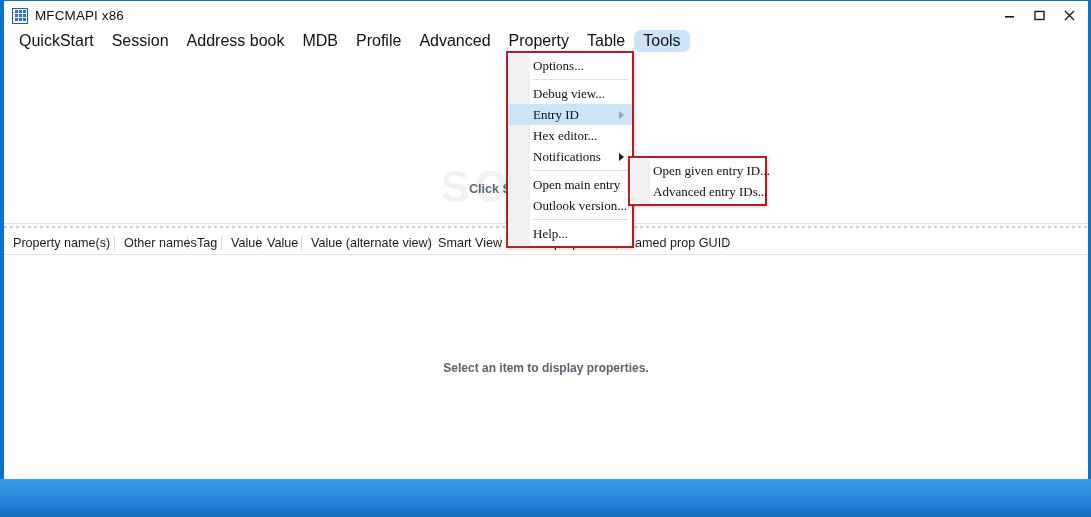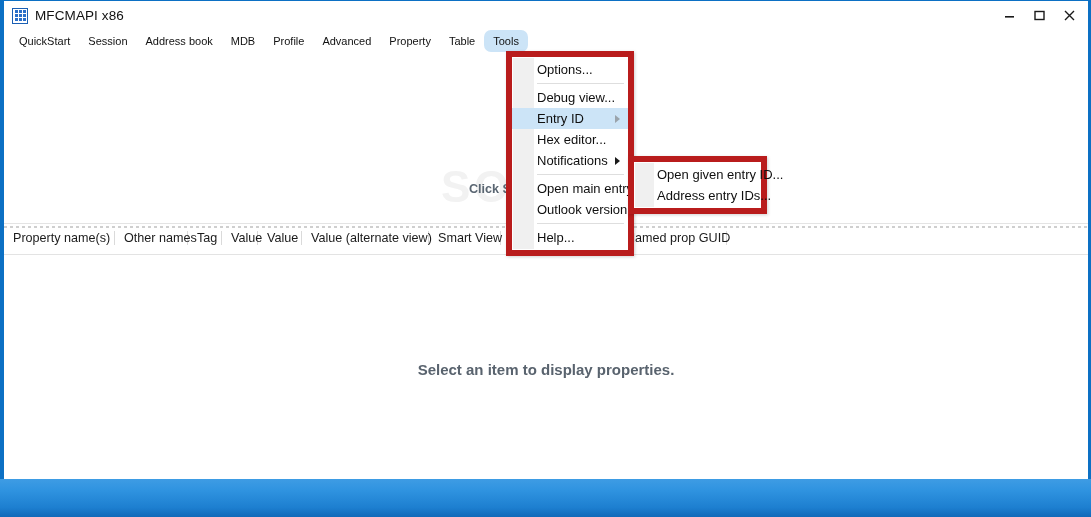--- a/index.html
+++ b/index.html
@@ -96,21 +96,21 @@
     height: 22px;
     display: flex;
     align-items: stretch;
     padding-left: 6px;
     background: #ffffff;
   }
   .menu-top {
     display: flex;
     align-items: center;
     padding: 0 9px;
-    font-size: 11px;
+    font-size: 16px;
     color: #111111;
     white-space: nowrap;
     height: 22px;
     line-height: 22px;
   }
   .menu-top.active {
     background: #cce4f7;
     border-radius: 7px;
   }
   .menubar-underline {
@@ -166,21 +166,21 @@
     right: 0;
     top: 2px;
     height: 2px;
     background:
       repeating-linear-gradient(to right, #cfcfcf 0 3px, transparent 3px 6px);
   }
 
   
   .colheader {
     display: flex;
-    align-items: flex-start;
+    align-items: center;
     height: 23px;
     background: #ffffff;
     border-bottom: 1px solid #e3e3e3;
   }
   .col {
     display: flex;
     align-items: center;
     padding: 0 9px;
     font-size: 12.6px;
     color: #1b1b1b;
@@ -195,44 +195,45 @@
     position: relative;
     height: 218px;
     background: #ffffff;
   }
   .prop-empty {
     position: absolute;
     left: 0;
     right: 0;
     top: 106px;
     text-align: center;
-    font-size: 15px;
+    font-size: 12px;
     font-weight: bold;
     color: #59636e;
   }
 
   
   .bottom-band {
     position: absolute;
     left: 0;
     bottom: 0;
     width: 1091px;
     height: 38px;
     background: linear-gradient(to bottom, #3e9ce4 0%, #2f93e0 30%, #1d7fd0 75%, #1169b8 100%);
   }
 
   
   .popup {
     position: absolute;
     background: #ffffff;
-    border: 6px solid #b91c1c;
+    border: 2px solid #b91c1c;
     box-shadow: 1px 1px 3px rgba(0,0,0,0.18);
     padding: 2px 0;
     box-sizing: border-box;
     z-index: 50;
+    font-family: Liberation Serif, serif;
   }
   .popup .gutter {
     position: absolute;
     left: 1px;
     top: 1px;
     bottom: 1px;
     width: 21px;
     background: #f0f0f0;
   }
   .menuitem {
@@ -389,15 +390,15 @@
     <div class="sep"></div>
     <div class="menuitem">Open main entry</div>
     <div class="menuitem">Outlook version...</div>
     <div class="sep"></div>
     <div class="menuitem">Help...</div>
   </div>
 
   <div class="popup" id="entryid-submenu">
     <div class="gutter"></div>
     <div class="menuitem">Open given entry ID...</div>
-    <div class="menuitem">Address entry IDs...</div>
+    <div class="menuitem">Advanced entry IDs...</div>
   </div>
 </div>
 
 </body></html>

